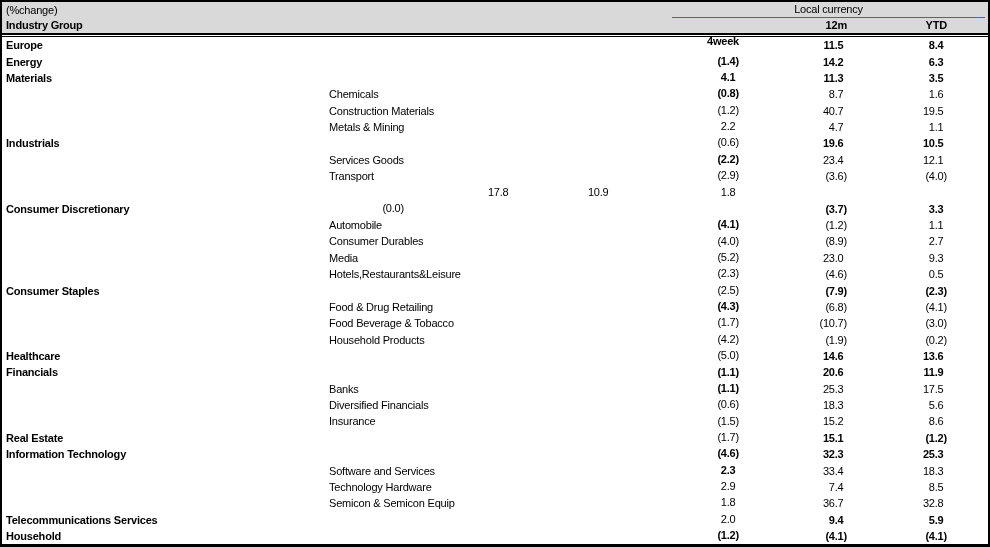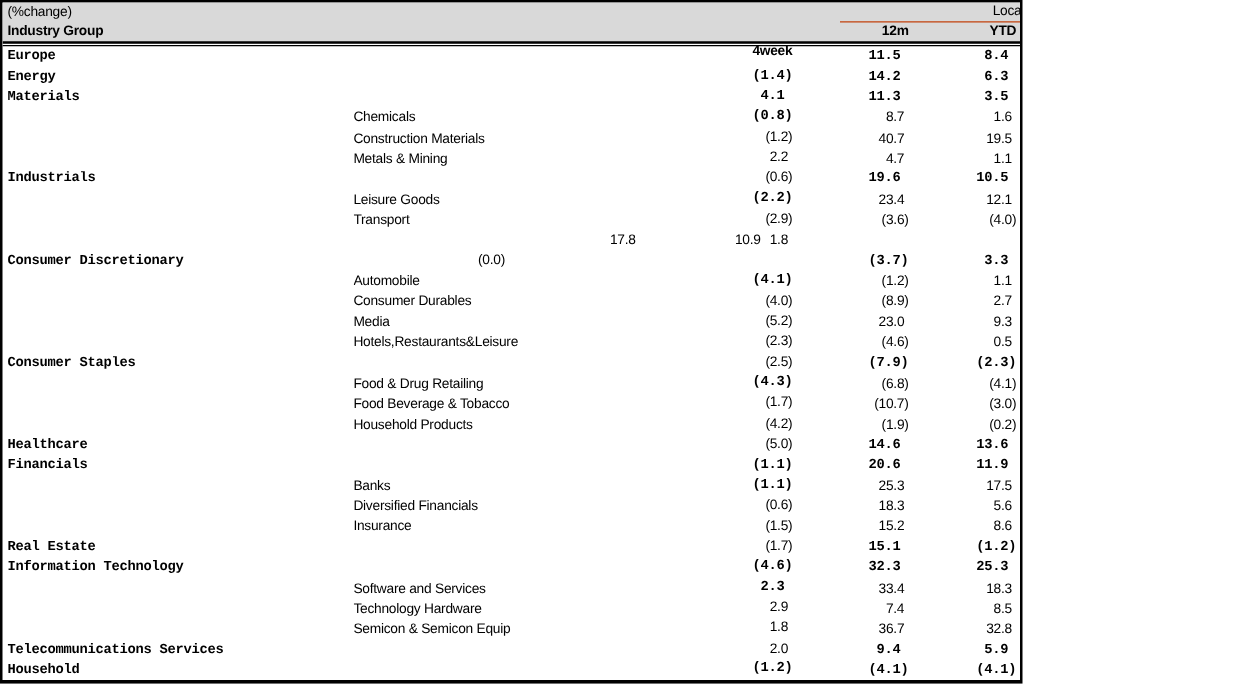--- a/index.html
+++ b/index.html
@@ -1,37 +1,37 @@
 <!DOCTYPE html>
 <html><head>
 <meta charset="utf-8">
 <style>
   html,body{margin:0;padding:0;background:#fff;}
   .table{
-    width:818px;height:547px;box-sizing:border-box;position:relative;overflow:hidden;
+    width:990px;height:547px;box-sizing:border-box;position:relative;overflow:hidden;
     border:2px solid #000;border-bottom-width:3px;background:#fff;
     font-family:"Liberation Sans",sans-serif;font-size:11px;color:#000;letter-spacing:-0.2px;
   }
   .thead{height:31px;background:#d9d9d9;border-bottom:2px solid #000;position:relative;}
   .hrow1{height:15px;position:relative;}
   .change-label{position:absolute;left:4px;top:2px;white-space:nowrap;}
   .lc-wrap{position:absolute;left:670px;top:1px;width:313px;height:14px;
     text-align:center;font-weight:normal;border-bottom:1px solid #c2410c;white-space:nowrap;}
   .hrow2{height:16px;}
   .row{display:flex;align-items:center;}
   .col-group{width:327px;padding-left:4px;box-sizing:border-box;white-space:nowrap;font-weight:bold;overflow:hidden;}
   .col-sub{width:335px;box-sizing:border-box;white-space:nowrap;overflow:hidden;}
   .num{text-align:right;padding-right:3px;box-sizing:border-box;white-space:nowrap;}
   .c1{width:78px;margin-top:31px;}.c2{width:108px;}.c3{width:100px;}
   .bold{font-weight:bold;}
   .sep-gap{height:1px;background:#fff;}
   .sep-line{height:1px;background:#000;}
   .tbody{height:507px;display:flex;flex-direction:column;}
   .tbody .row{flex:1 1 auto;min-height:0;}
-  .row.group-row{font-weight:bold;font-family:Liberation Mono, monospace;}
+  .row.group-row{font-weight:bold;}
   .ip{visibility:hidden;}
 </style>
 </head>
 <body>
 
 <div class="table">
   <div class="thead">
     <div class="hrow1">
       <span class="change-label">(%change)</span>
       <div class="lc-wrap">
@@ -93,21 +93,21 @@
       </div>
       <div class="row group-row">
         <div class="col-group">Industrials</div>
         <div class="col-sub"></div>
         <div class="num c1">(2.2)</div>
         <div class="num c2">19.6<span class="ip">)</span></div>
         <div class="num c3">10.5<span class="ip">)</span></div>
       </div>
       <div class="row">
         <div class="col-group"></div>
-        <div class="col-sub">Leisure Goods</div>
+        <div class="col-sub">Services Goods</div>
         <div class="num c1">(2.9)</div>
         <div class="num c2">23.4<span class="ip">)</span></div>
         <div class="num c3">12.1<span class="ip">)</span></div>
       </div>
       <div class="row">
         <div class="col-group"></div>
         <div class="col-sub">Transport</div>
         <div class="num c1">1.8<span class="ip">)</span></div>
         <div class="num c2">(3.6)</div>
         <div class="num c3">(4.0)</div>

